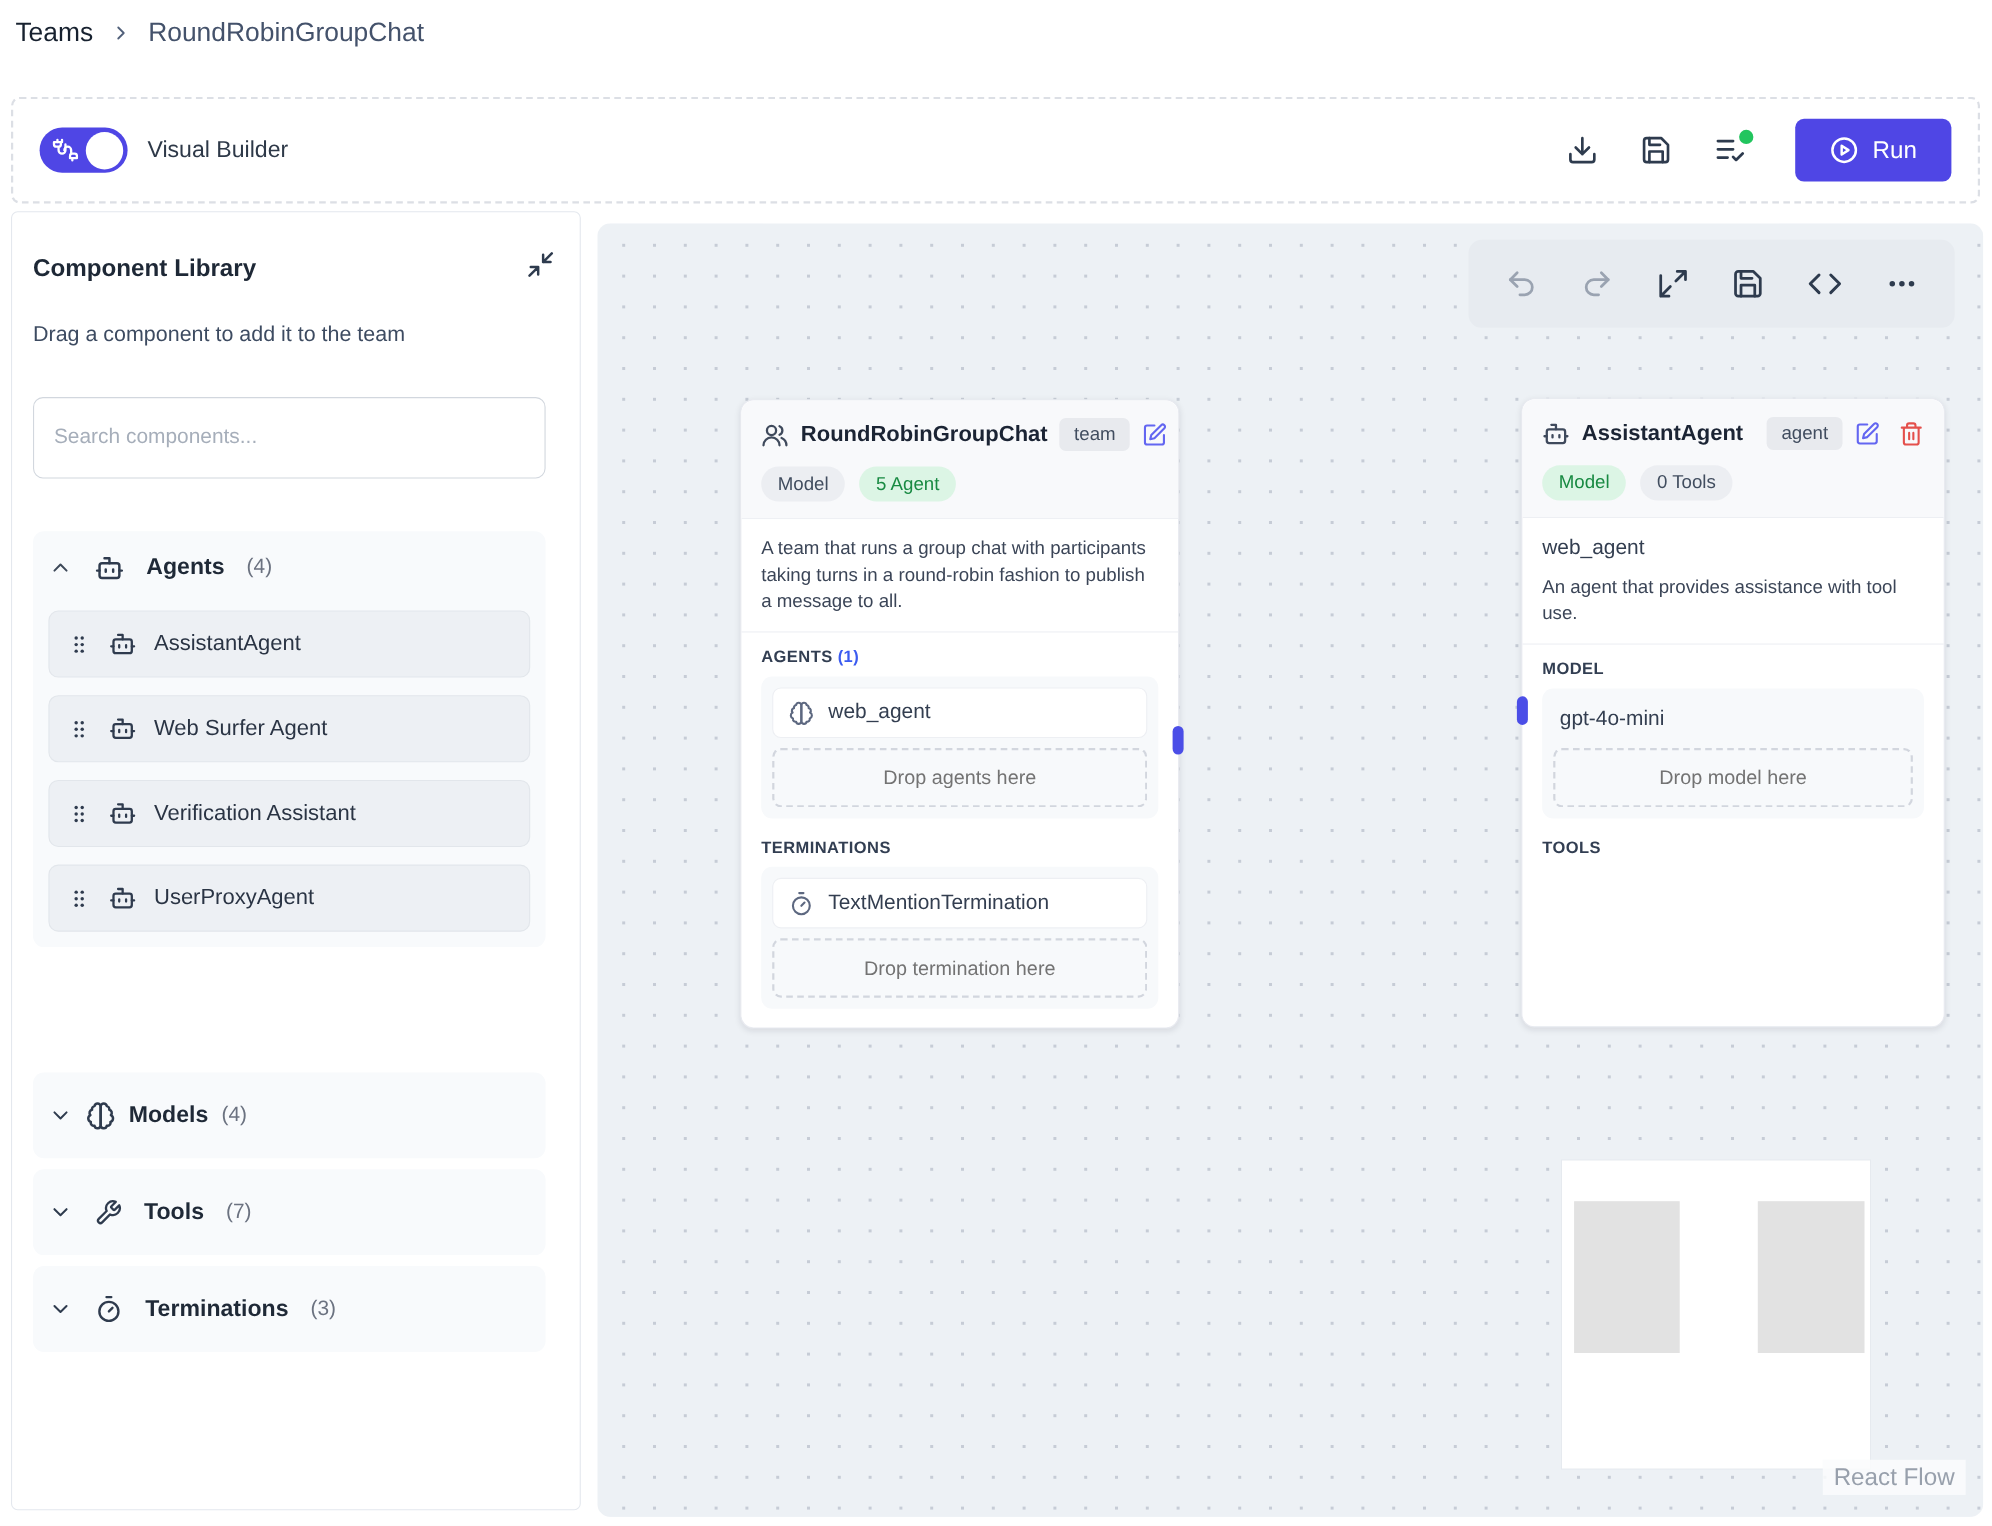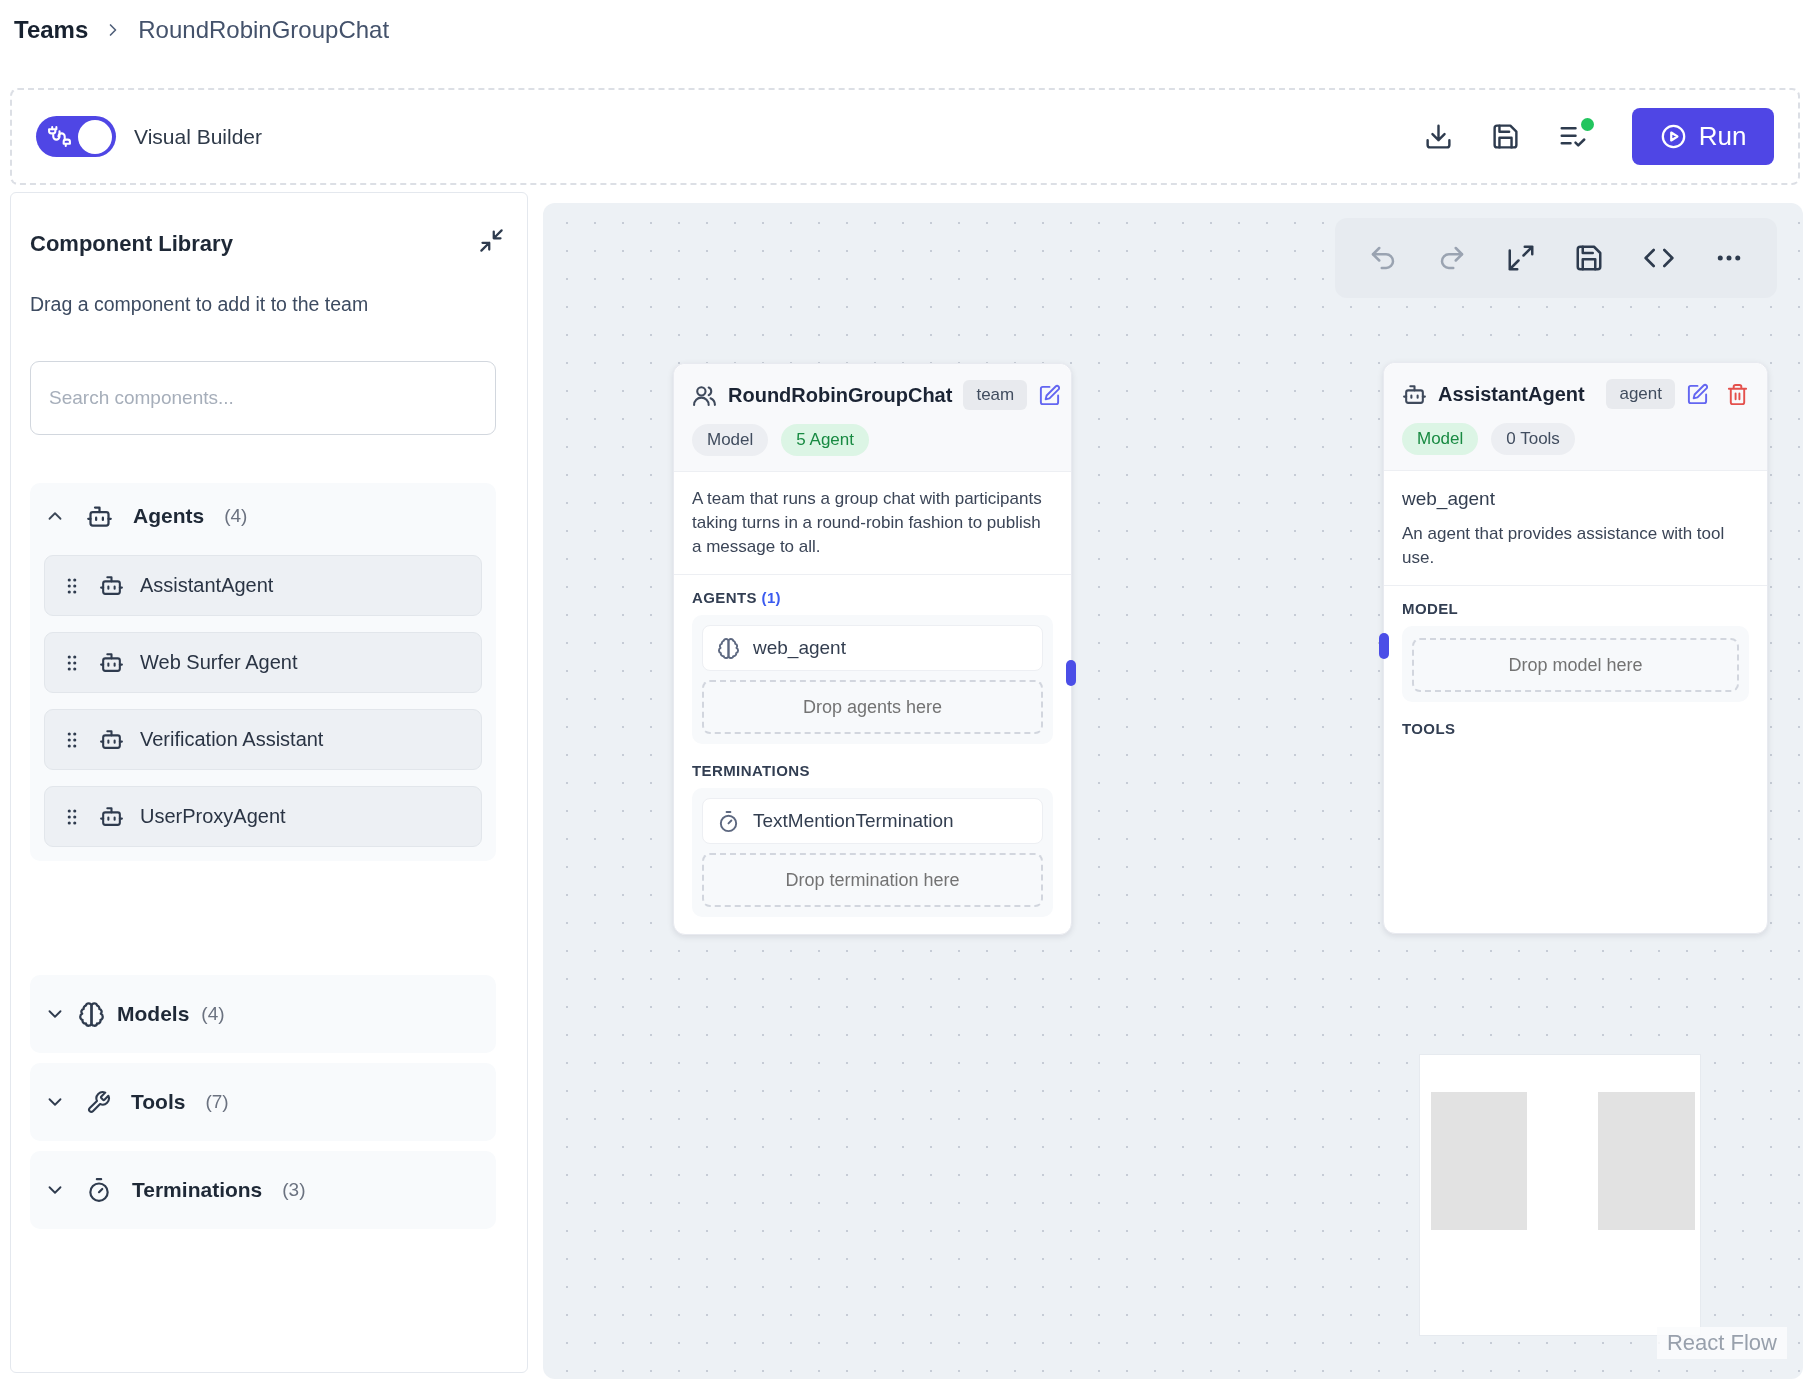--- a/index.html
+++ b/index.html
@@ -4,37 +4,37 @@
 <style>
   * { margin:0; padding:0; box-sizing:border-box; }
   html,body { width:1811px; height:1387px; background:#fff;
     font-family:"Liberation Sans", sans-serif; color:#1f2937; overflow:hidden; }
   body { position:relative; }
   svg.ic { display:block; }
   .stroke { fill:none; stroke:currentColor; stroke-width:2; stroke-linecap:round; stroke-linejoin:round; }
 
   
   .breadcrumb { position:absolute; left:14px; top:16px; display:flex; align-items:center; gap:15px; }
-  .bc-root { font-size:24px; font-weight:700; color:#17212f; }
+  .bc-root { font-size:24px; font-weight:400; color:#17212f; }
   .bc-sep { color:#51607a; }
   .bc-current { font-size:24px; color:#44526b; }
 
   
   .topbar { position:absolute; left:10px; top:88px; width:1790px; height:97px;
     border:2px dashed #dcdfe5; border-radius:8px; display:flex; align-items:center; padding:0 24px; background:#fff; }
   .toggle { position:relative; width:80px; height:41px; background:#4f46e5; border-radius:21px; cursor:pointer; flex:none; }
   .toggle .tg-icon { position:absolute; left:11px; top:8px; color:#fff; }
   .toggle .knob { position:absolute; right:4px; top:3.5px; width:34px; height:34px; background:#fff; border-radius:50%; }
   .mode-label { margin-left:18px; font-size:21px; color:#2e3948; }
   .tb-spacer { flex:1; }
   .tb-actions { display:flex; align-items:center; gap:38px; color:#2e3b4e; }
   .tb-btn { position:relative; cursor:pointer; display:flex; }
   .green-dot { position:absolute; top:-4px; right:-6px; width:13px; height:13px; border-radius:50%; background:#22c55e; }
   .run-btn { margin-left:44px; width:142px; height:57px; border:none; border-radius:8px; background:#4f46e5; color:#fff;
-    font-size:26px; font-family:inherit; display:flex; align-items:center; justify-content:center; gap:12px; cursor:pointer; }
+    font-size:22px; font-family:inherit; display:flex; align-items:center; justify-content:center; gap:12px; cursor:pointer; }
 
   
   .sidebar { position:absolute; left:10px; top:192px; width:518px; height:1181px;
     background:#fff; border:1px solid #e4e8ee; border-radius:6px; }
   .lib-title { position:absolute; left:19px; top:38px; font-size:22px; font-weight:600; color:#1e2836; }
   .lib-min { position:absolute; right:22px; top:34px; color:#2e3b4e; cursor:pointer; }
   .lib-subtitle { position:absolute; left:19px; top:100px; font-size:19.5px; color:#3d4b61; }
   .lib-search { position:absolute; left:19px; top:168px; width:466px; height:74px; }
   .lib-search input { width:100%; height:100%; border:1px solid #d2d7de; border-radius:9px; padding:0 18px;
     font-size:19px; font-family:inherit; color:#2e3948; outline:none; }
@@ -490,20 +490,21 @@
         <span class="pill pill-gray">0 Tools</span>
       </div>
     </div>
     <div class="node-desc">
       <div class="node-name">web_agent</div>
       <div>An agent that provides assistance with tool use.</div>
     </div>
     <div class="node-body">
       <div class="zone-label">MODEL</div>
       <div class="zone">
+        <div class="zone-plain">gpt-4o-mini</div>
         <div class="dropzone dz-only">Drop model here</div>
       </div>
       <div class="zone-label mt">TOOLS</div>
     </div>
     <span class="handle handle-l"></span>
   </div>
 
   <div class="minimap">
     <span class="mm-node mm-1"></span>
     <span class="mm-node mm-2"></span>

